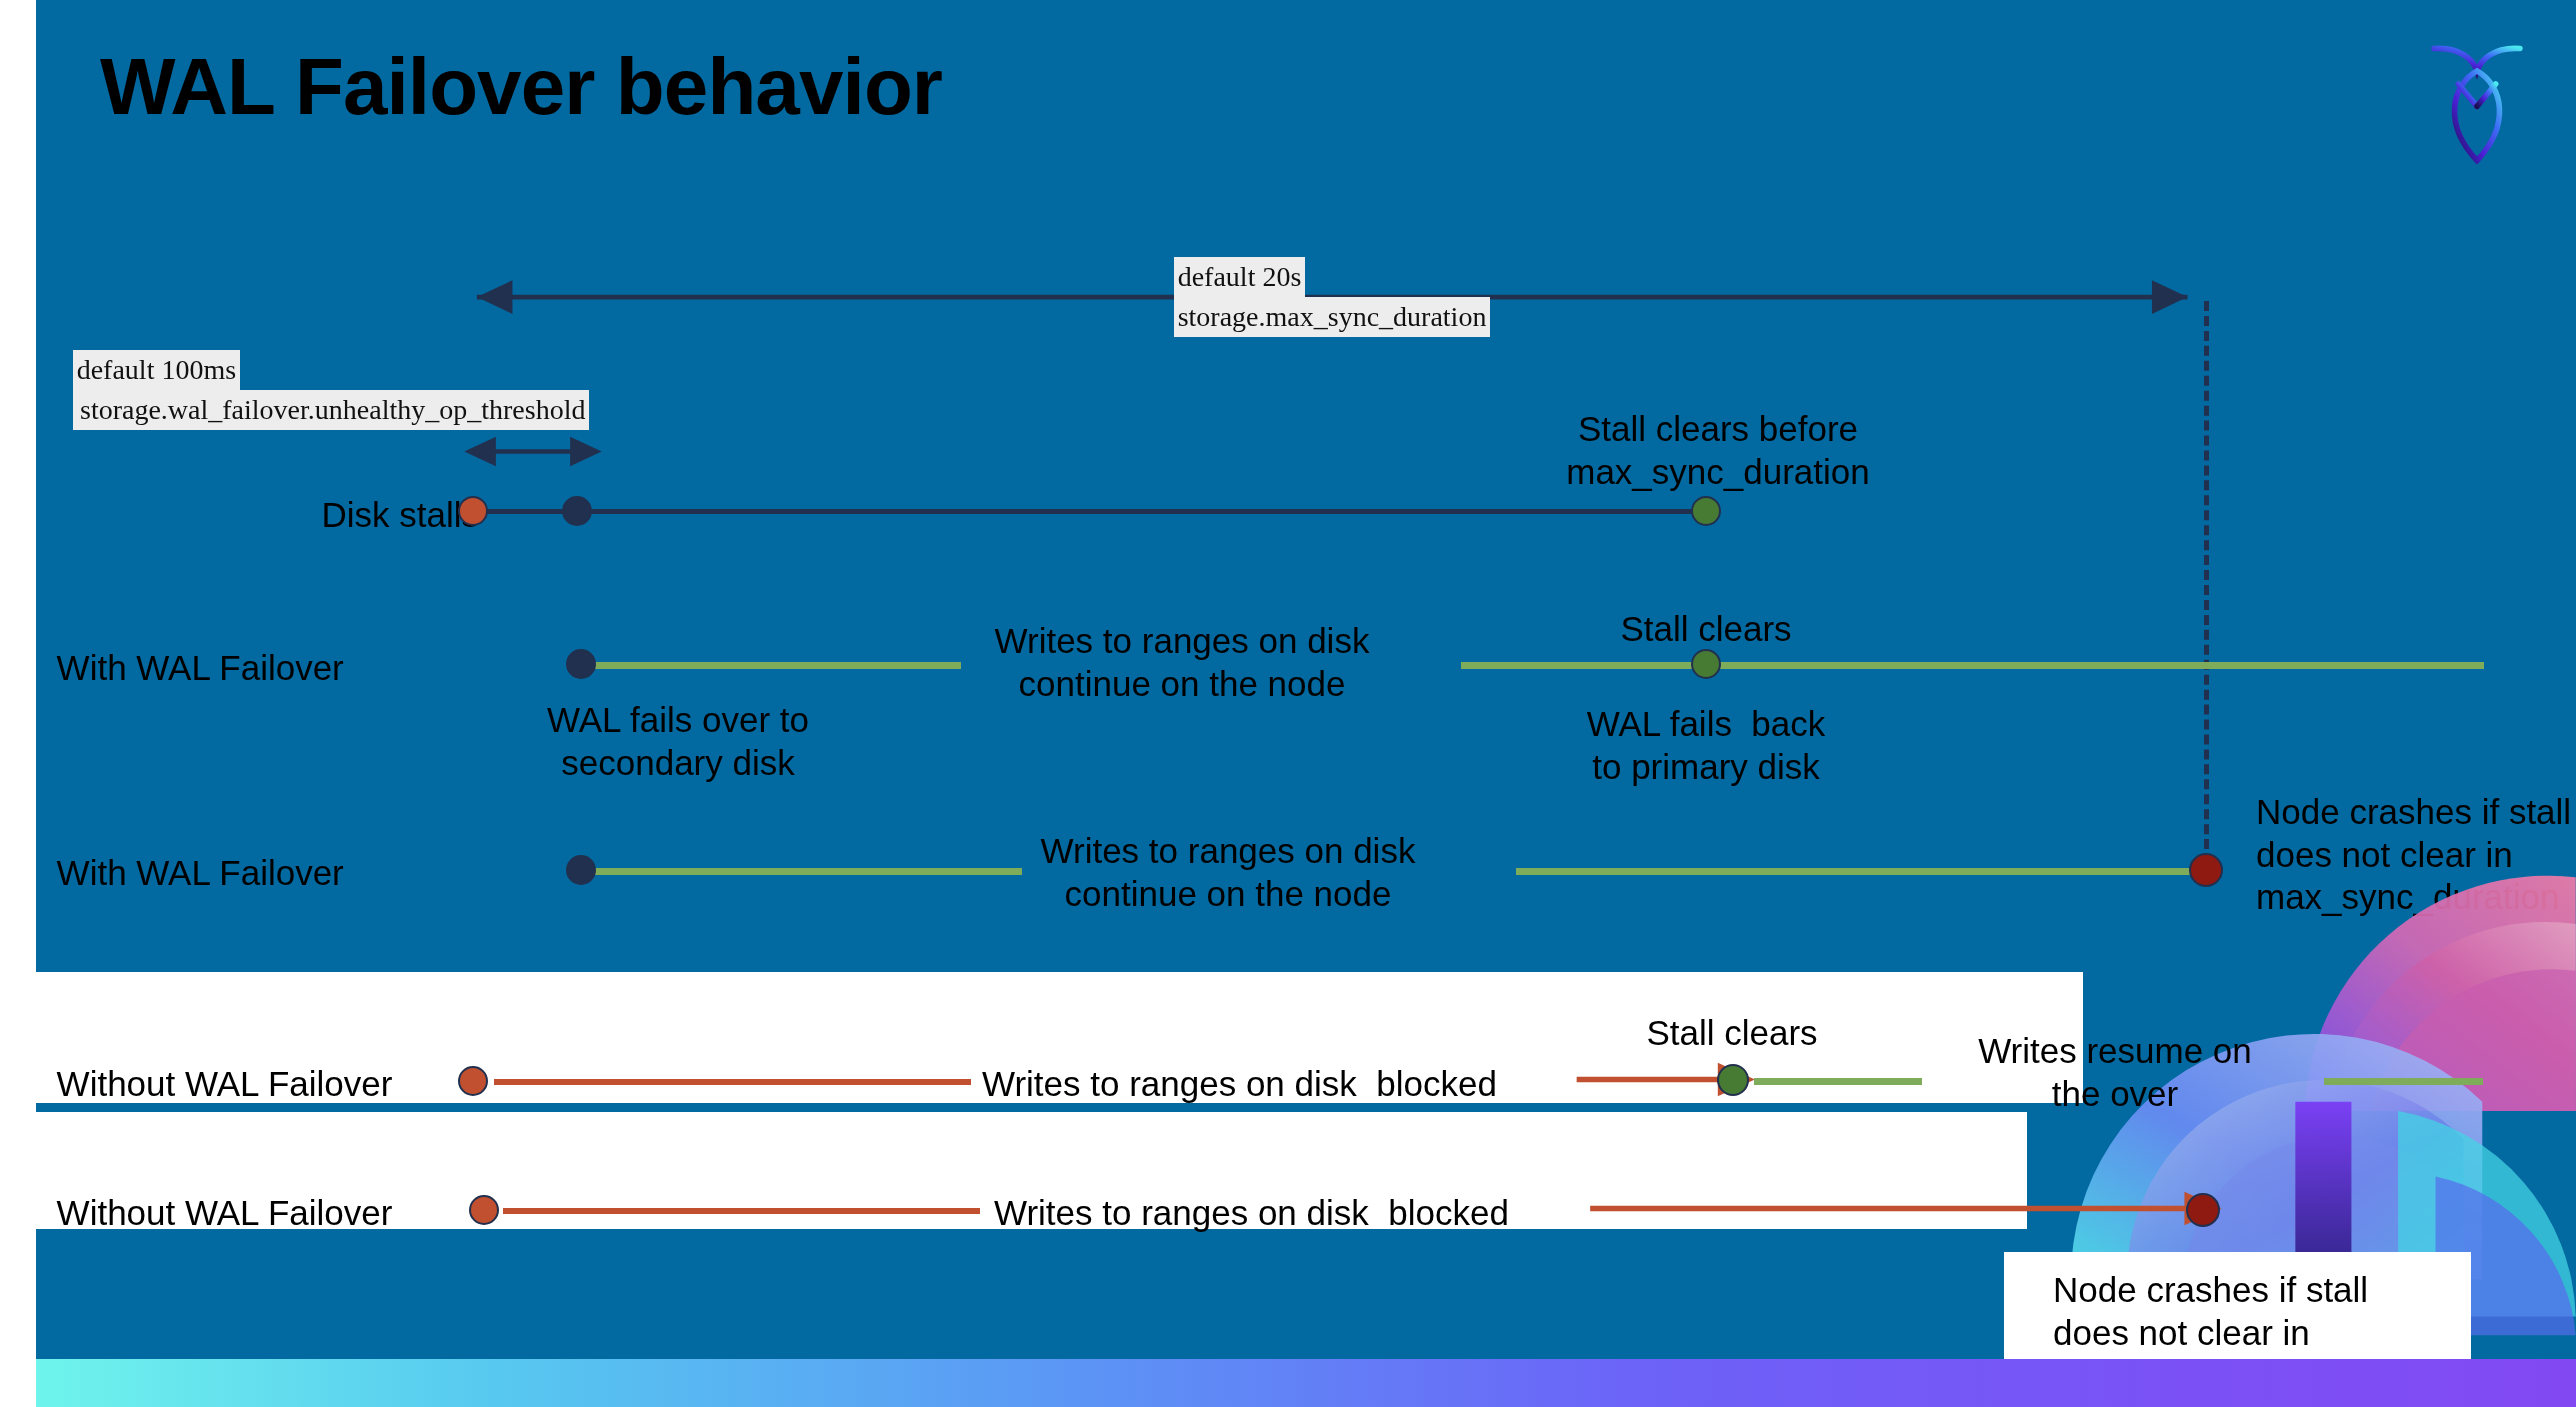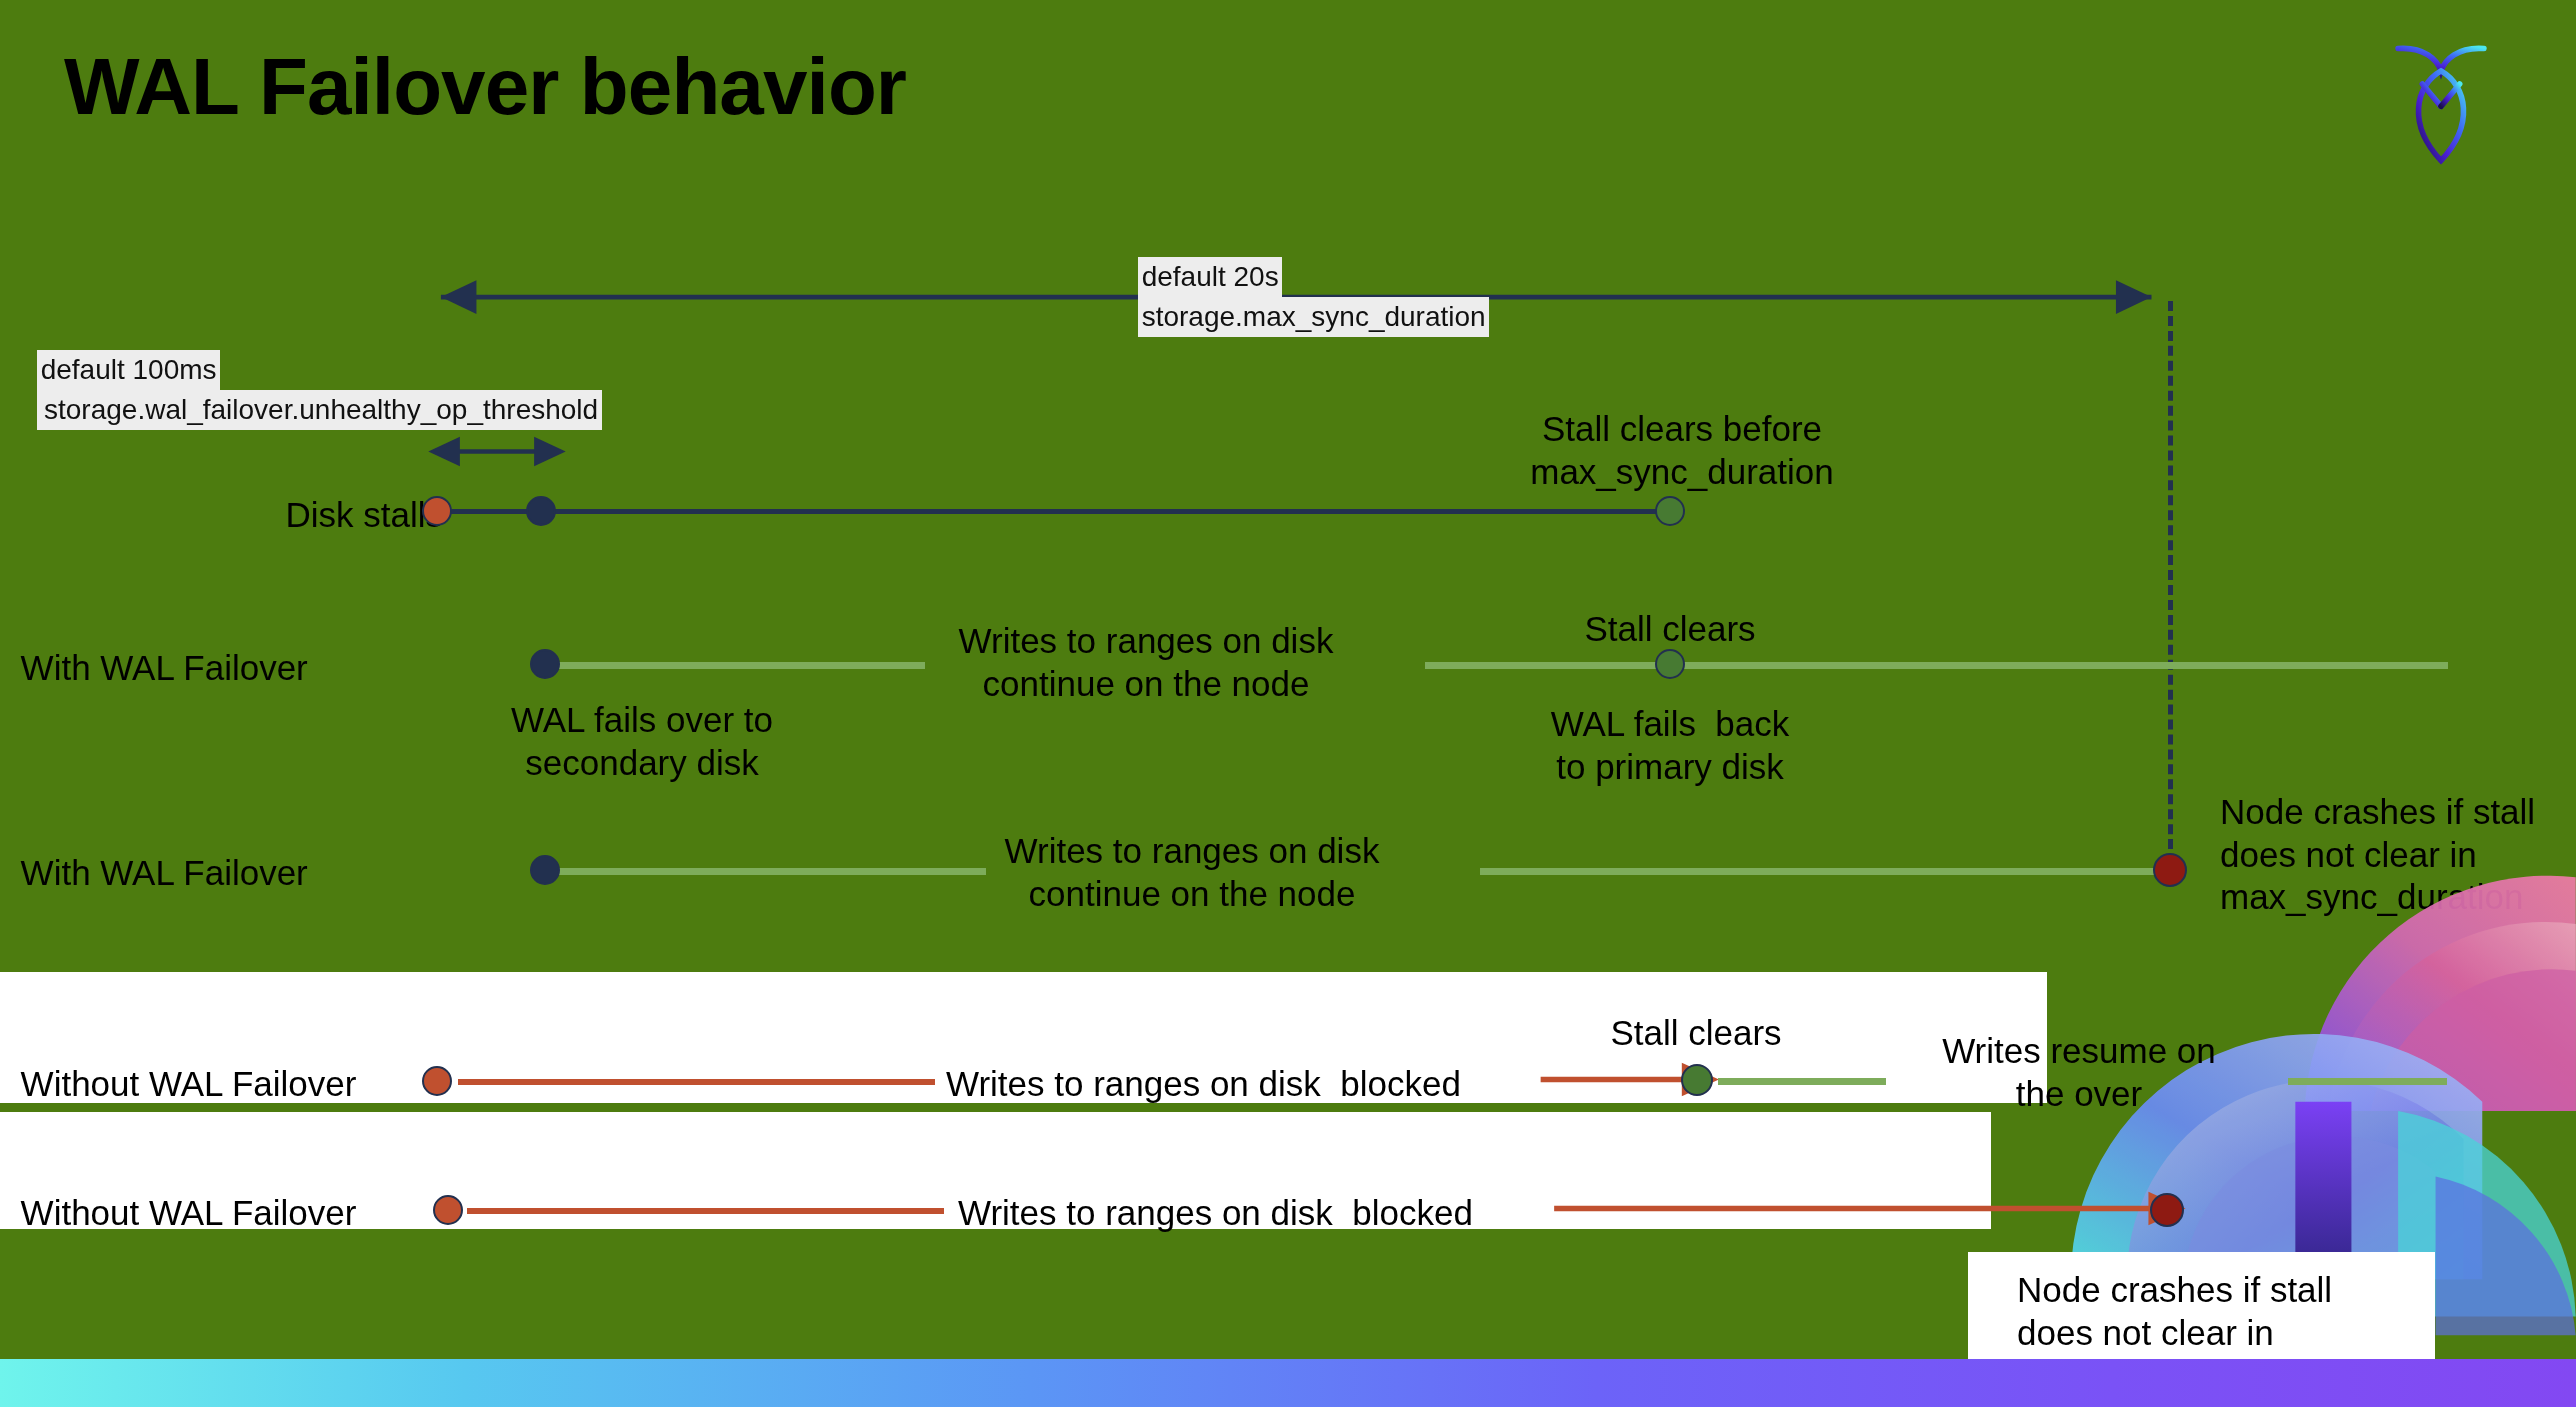--- a/index.html
+++ b/index.html
@@ -1,36 +1,36 @@
 <!DOCTYPE html>
 <html style="font-size:15px"><head>
 <meta charset="utf-8">
 <style>
   html,body{margin:0;padding:0;background:#fff;}
   body{width:2576px;height:1408px;position:relative;overflow:hidden;
        font-family:"Liberation Sans",sans-serif;color:#000;}
 
-  .slide{position:absolute;inset:0;background:#4d7c0f;overflow:hidden;}
+  .slide{position:absolute;inset:0;background:#0369a1;overflow:hidden;margin-left:36px;}
 
   
   .title{position:absolute;left:64px;top:45px;font-size:80px;font-weight:700;
          letter-spacing:-0.9px;line-height:1.05;color:#000;white-space:nowrap;}
 
   
   .logo{position:absolute;left:2385px;top:28px;width:112px;height:140px;}
 
   
   .art{position:absolute;right:0;bottom:54px;width:580px;height:486px;pointer-events:none;}
   .bottombar{position:absolute;left:0;bottom:0;width:2576px;height:49px;
     background:linear-gradient(90deg,#6FF4EC 0%,#57C8F0 18%,#5B96F5 40%,#6C63F8 62%,#7A52F6 82%,#8348F2 100%);}
 
   
   .lbl{position:absolute;font-size:35px;line-height:1.22;color:#000;white-space:pre;}
   .lbl.c{text-align:center;}
-  .code{position:absolute;font-family:Liberation Sans, sans-serif;font-size:28px;
+  .code{position:absolute;font-family:Liberation Serif, serif;font-size:28px;
         background:#EDEDED;color:#111;padding:0.9px 3.7px;white-space:pre;line-height:1.35;}
 
   .hline{position:absolute;height:4.7px;}
   .navy{background:#22304F;}
   .greenline{background:#7EAC5B;height:6.5px;}
   .redline{background:#C0502F;height:5.6px;}
 
   .dot{position:absolute;border-radius:50%;border:2.8px solid #22304F;box-sizing:border-box;}
   .dot.navy-d{background:#22304F;}
   .dot.orange-d{background:#C0502F;}

